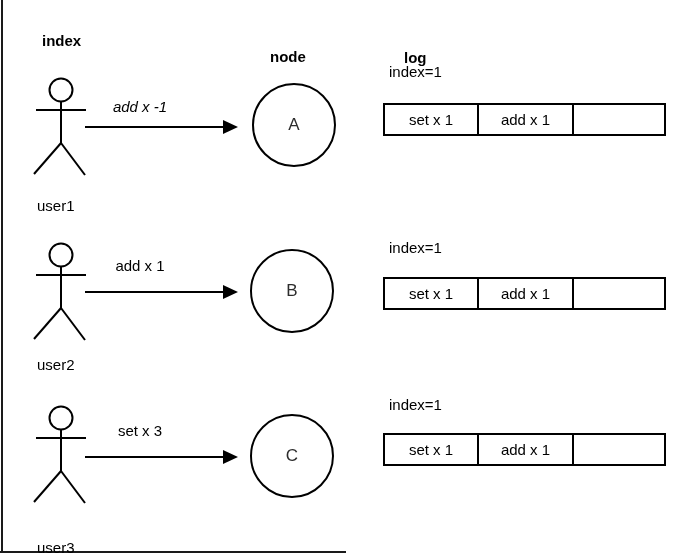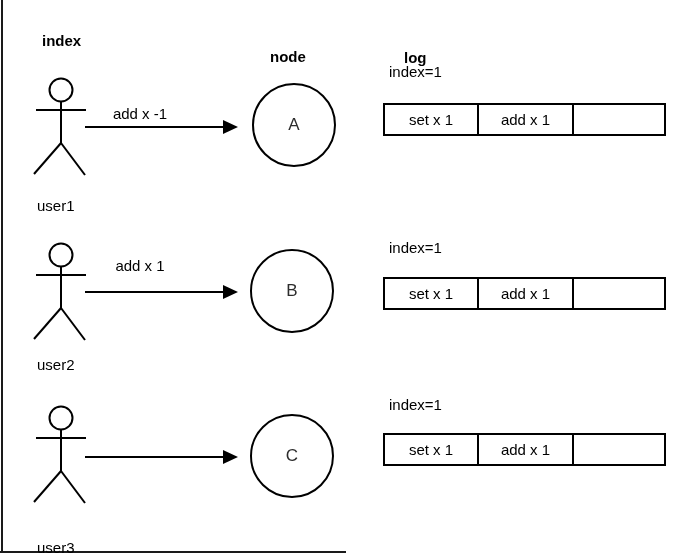--- a/index.html
+++ b/index.html
@@ -45,21 +45,21 @@
 
   .arrow { position: absolute; left: 85px; width: 154px; height: 16px; }
   .arr-1 { top: 119px; }
   .arr-2 { top: 284px; }
   .arr-3 { top: 449px; }
 
   .msg-label {
     position: absolute; left: 80px; width: 120px; text-align: center;
     font-size: 15px; white-space: nowrap;
   }
-  .msg-1 { top: 105px; }
+  .msg-1 { top: 98px; font-style: italic; }
   .msg-2 { top: 257px; }
   .msg-3 { top: 422px; }
 
   .node-circle {
     position: absolute; width: 84px; height: 84px;
     border: 2px solid #000000; border-radius: 50%;
     display: flex; align-items: center; justify-content: center;
     font-size: 17px; color: #2d2d2d; background: #ffffff;
   }
   .node-1 { left: 252px; top: 83px; }
@@ -155,20 +155,21 @@
     <line x1="28" y1="24.5" x2="28" y2="66"></line>
     <line x1="3" y1="33" x2="53" y2="33"></line>
     <line x1="28" y1="66" x2="1" y2="97"></line>
     <line x1="28" y1="66" x2="52" y2="98"></line>
   </svg>
   <div class="user-label ulab-3">user3</div>
   <svg class="arrow arr-3" viewBox="0 0 154 16">
     <line x1="0" y1="8" x2="139" y2="8"></line>
     <polygon points="138,1 153,8 138,15"></polygon>
   </svg>
+  <div class="msg-label msg-3">set x 3</div>
   <div class="node-circle node-3">
     <span>C</span>
   </div>
   <div class="index-label idx-3">index=1</div>
   <div class="log-box box-3">
     <div class="log-cell c1">set x 1</div>
     <div class="log-cell c2">add x 1</div>
     <div class="log-cell c3"></div>
   </div>
 

